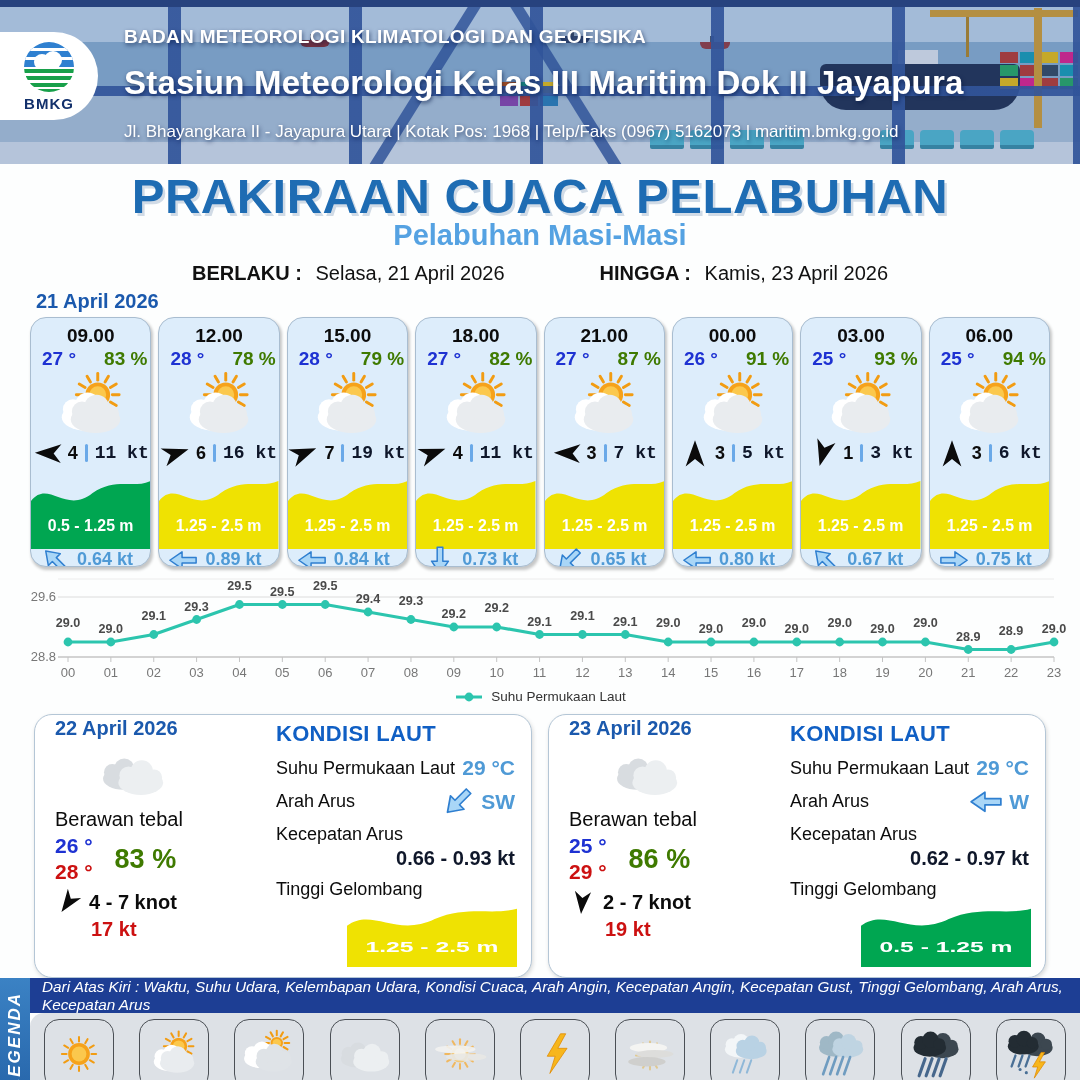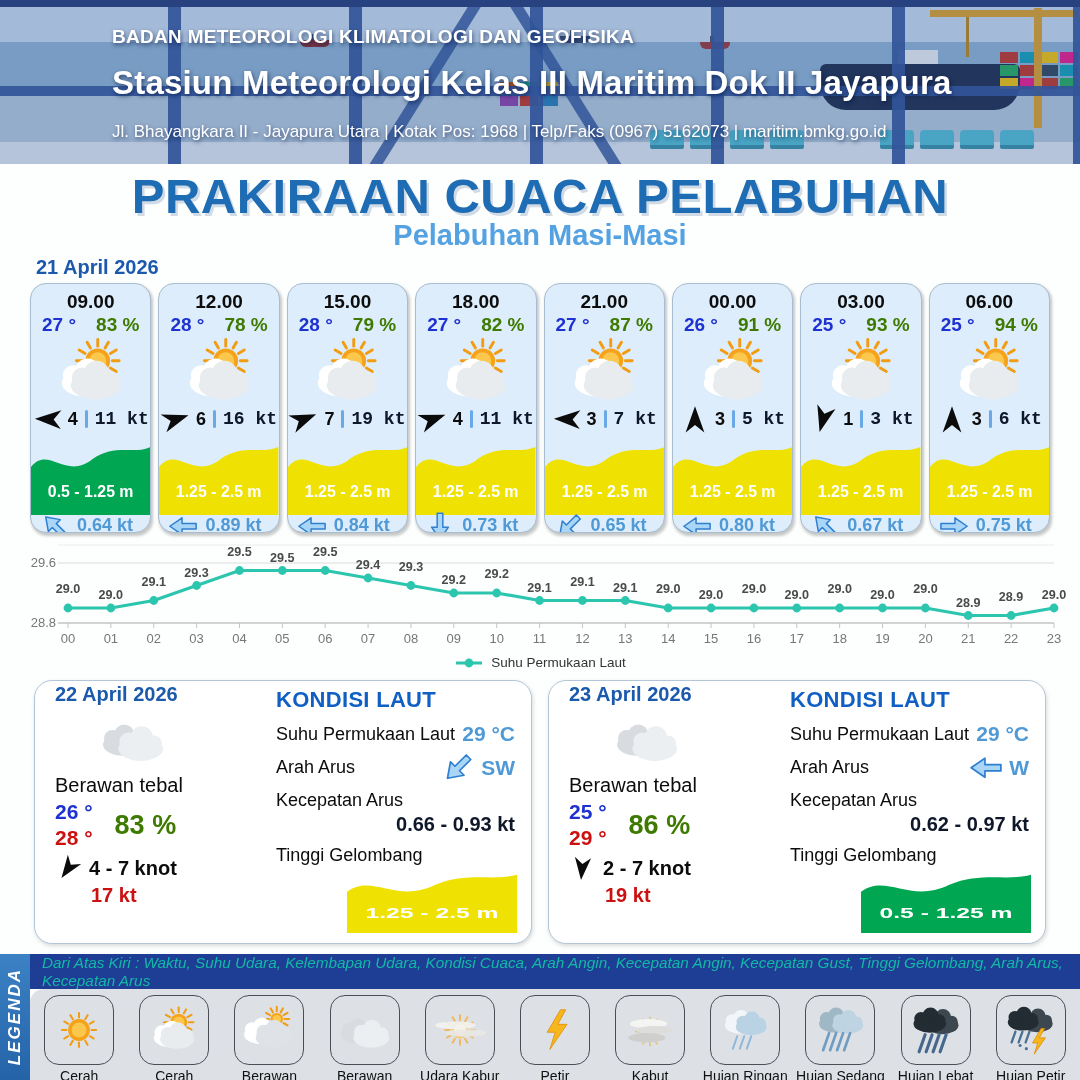--- a/index.html
+++ b/index.html
@@ -27,41 +27,41 @@
        repeating-linear-gradient(90deg, rgba(0,0,0,0) 0 168px, rgba(52,88,158,.92) 168px 181px),
        linear-gradient(rgba(0,0,0,0) 0 86px, rgba(52,88,158,.92) 86px 96px, rgba(0,0,0,0) 96px 100%);}
   .brace{position:absolute;width:11px;height:230px;background:rgba(52,88,158,.85);top:-30px;}
   .hdr-tint{position:absolute;inset:0;background:rgba(43,74,140,.22);}
   .hdr-top{position:absolute;left:0;top:0;right:0;height:7px;background:#27427e;}
 
   .logo-plate{position:absolute;left:0;top:32px;width:98px;height:88px;background:#ffffff;
      border-radius:0 44px 44px 0;display:flex;flex-direction:column;align-items:center;justify-content:center;z-index:5;}
   .logo-text{font-weight:bold;font-size:15px;color:#12306b;letter-spacing:1px;margin-top:1px;}
 
-  .hdr-text{position:absolute;left:112px;top:26px;z-index:4;color:#fff;text-shadow:1px 2px 4px rgba(3,22,66,.65);}
+  .hdr-text{position:absolute;left:124px;top:26px;z-index:4;color:#fff;text-shadow:1px 2px 4px rgba(3,22,66,.65);}
   .hdr-agency{font-size:19px;font-weight:bold;letter-spacing:.3px;}
   .hdr-station{font-size:33px;font-weight:bold;margin-top:16px;letter-spacing:.2px;}
   .hdr-address{font-size:17px;margin-top:20px;}
 
   
   .title-block{text-align:center;padding-top:10px;}
   .main-title{font-size:49px;font-weight:bold;color:#1e6cb3;letter-spacing:.5px;line-height:44px;
      text-shadow:2.5px 2.5px 0 rgba(125,155,185,.35);}
   .sub-title{font-size:29px;font-weight:bold;color:#55a2e2;line-height:34px;}
   .valid-row{display:flex;justify-content:center;gap:95px;margin-top:8px;font-size:20px;color:#111;line-height:26px;}
   .valid-label{font-weight:bold;}
   .valid-value{margin-left:8px;}
 
   
   .day1-label{margin:4px 0 0 36px;font-size:20px;font-weight:bold;color:#1b59ad;}
   .cards-row{display:flex;gap:7px;margin:4px 30px 0 30px;}
   .fcard{flex:1;height:248px;background:#ddedfb;border:1px solid #a9bdd0;border-radius:16px;
      box-shadow:1.5px 2.5px 3px rgba(0,0,0,.22);display:flex;flex-direction:column;overflow:hidden;position:relative;}
   .fc-time{margin-top:7px;text-align:center;font-size:19px;font-weight:bold;color:#0c0c0c;}
-  .fc-temps{display:flex;justify-content:space-between;padding:1px 11px 0 11px;font-size:19px;font-weight:bold;}
+  .fc-temps{display:flex;justify-content:space-between;padding:1px 3px 0 11px;font-size:19px;font-weight:bold;}
   .fc-temp{color:#1e32d2;}
   .fc-hum{color:#3f7a00;}
   .fc-icon{height:82px;display:flex;align-items:center;justify-content:center;}
   .fc-wind{display:flex;align-items:center;justify-content:center;gap:5px;font-size:18px;font-weight:bold;color:#0c0c0c;height:26px;}
   .wind-sep{width:3px;height:18px;background:#6aa9e8;border-radius:2px;margin:0 2px;}
   .fc-gust{color:#0f172a;font-family:Liberation Mono, monospace;}
   .fc-wave{margin-top:auto;height:84px;}
   .fc-wave svg{display:block;width:100%;height:84px;}
   .fc-current{height:36px;display:flex;align-items:center;gap:7px;padding-left:9px;font-size:18px;font-weight:bold;color:#4f9ad6;}
 
@@ -92,21 +92,21 @@
   .sea-dirwrap{display:flex;align-items:center;gap:6px;}
   .kec-val{text-align:right;font-size:20px;font-weight:bold;color:#0f172a;margin-top:2px;}
   .wave-badge{position:absolute;right:-2px;bottom:0;width:170px;height:72px;}
 
   
   .legend-section{margin-top:auto;display:flex;height:126px;flex:0 0 126px;}
   .legenda-bar{width:30px;background:linear-gradient(#3b82c4,#2563a8);display:flex;align-items:center;justify-content:center;}
   .legenda-bar span{writing-mode:vertical-rl;transform:rotate(180deg);color:#fff;font-weight:bold;font-style:italic;
      font-size:17px;letter-spacing:2px;}
   .legend-main{flex:1;display:flex;flex-direction:column;}
-  .legend-caption{height:35px;background:#1d3e94;color:#14b8a6;font-style:italic;font-size:15.3px;
+  .legend-caption{height:35px;background:#1d3e94;color:#ffffff;font-style:italic;font-size:15.3px;
      display:flex;align-items:center;padding-left:12px;}
   .legend-icons{flex:1;background:#dde1e6;display:flex;justify-content:space-evenly;align-items:flex-start;padding-top:6px;border-radius:14px 0 0 0;}
   .legend-item{width:92px;text-align:center;}
   .legend-box{width:68px;height:68px;margin:0 auto;border:1.7px solid #4a4f55;border-radius:15px;
      display:flex;align-items:center;justify-content:center;}
   .legend-label{font-size:14px;color:#101010;margin-top:3px;}
 
   svg{display:block;}
   .rot{transform-origin:50% 50%;}
 </style>
@@ -137,31 +137,63 @@
     <div class="seat" style="left:880px;top:130px"></div>
     <div class="seat" style="left:920px;top:130px"></div>
     <div class="seat" style="left:960px;top:130px"></div>
     <div class="seat" style="left:1000px;top:130px"></div>
     <div class="beams"></div>
     <div class="brace" style="left:420px;transform:rotate(32deg)"></div>
     <div class="brace" style="left:560px;transform:rotate(-32deg)"></div>
     <div class="hdr-tint"></div>
     <div class="hdr-top"></div>
 
+    <div class="logo-plate">
+      <svg width="54" height="54" viewBox="0 0 54 54">
+        <defs>
+            <clipPath id="logoclip">
+              <circle cx="27" cy="27" r="25"></circle>
+            </clipPath>
+          </defs>
+        <g clip-path="url(#logoclip)">
+          <rect x="0" y="0" width="54" height="27" fill="#2f80d0"></rect>
+          <rect x="0" y="8" width="54" height="3" fill="#fff"></rect>
+          <rect x="0" y="17" width="54" height="3" fill="#fff"></rect>
+          <circle cx="20" cy="22" r="8" fill="#fff"></circle>
+          <circle cx="31" cy="20" r="9" fill="#fff"></circle>
+          <rect x="0" y="27" width="54" height="27" fill="#fff"></rect>
+          <rect x="0" y="29" width="54" height="4" fill="#18a04a"></rect>
+          <rect x="4" y="36" width="50" height="4" fill="#18a04a"></rect>
+          <rect x="0" y="43" width="46" height="4" fill="#18a04a"></rect>
+          <rect x="10" y="49" width="36" height="4" fill="#18a04a"></rect>
+        </g>
+      </svg>
+      <div class="logo-text">BMKG</div>
+    </div>
 
     <div class="hdr-text">
       <div class="hdr-agency">BADAN METEOROLOGI KLIMATOLOGI DAN GEOFISIKA</div>
       <div class="hdr-station">Stasiun Meteorologi Kelas III Maritim Dok II Jayapura</div>
       <div class="hdr-address">Jl. Bhayangkara II - Jayapura Utara | Kotak Pos: 1968 | Telp/Faks (0967) 5162073 | maritim.bmkg.go.id</div>
     </div>
   </div>
 
   <div class="title-block">
     <div class="main-title">PRAKIRAAN CUACA PELABUHAN</div>
     <div class="sub-title">Pelabuhan Masi-Masi</div>
+    <div class="valid-row">
+      <div>
+        <span class="valid-label">BERLAKU :</span>
+        <span class="valid-value">Selasa, 21 April 2026</span>
+      </div>
+      <div>
+        <span class="valid-label">HINGGA :</span>
+        <span class="valid-value">Kamis, 23 April 2026</span>
+      </div>
+    </div>
   </div>
 
   <div class="day1-label">21 April 2026</div>
   <div class="cards-row" id="cards-row">
     <div class="fcard">
       <div class="fc-time">09.00</div>
       <div class="fc-temps">
         <span class="fc-temp">27 °</span>
         <span class="fc-hum">83 %</span>
       </div>

